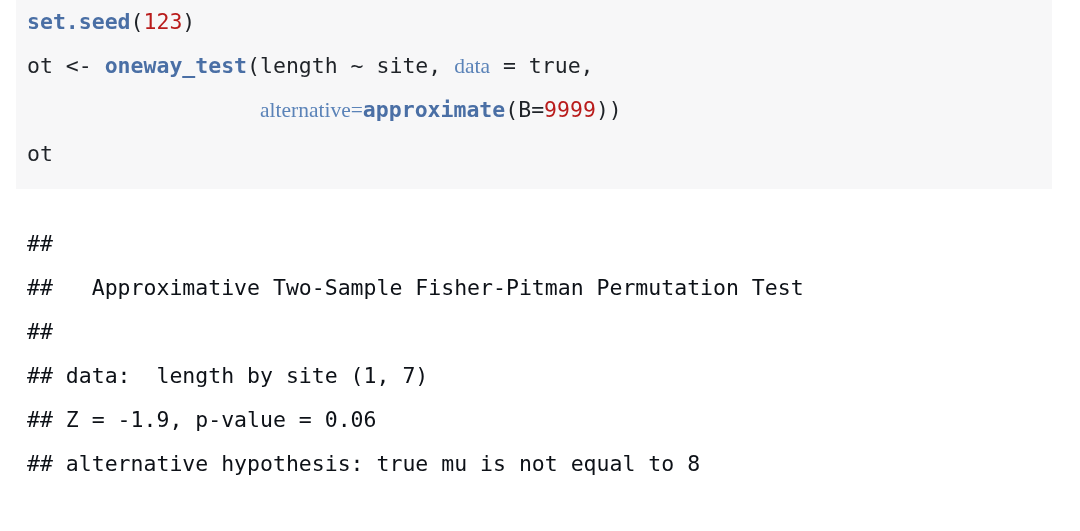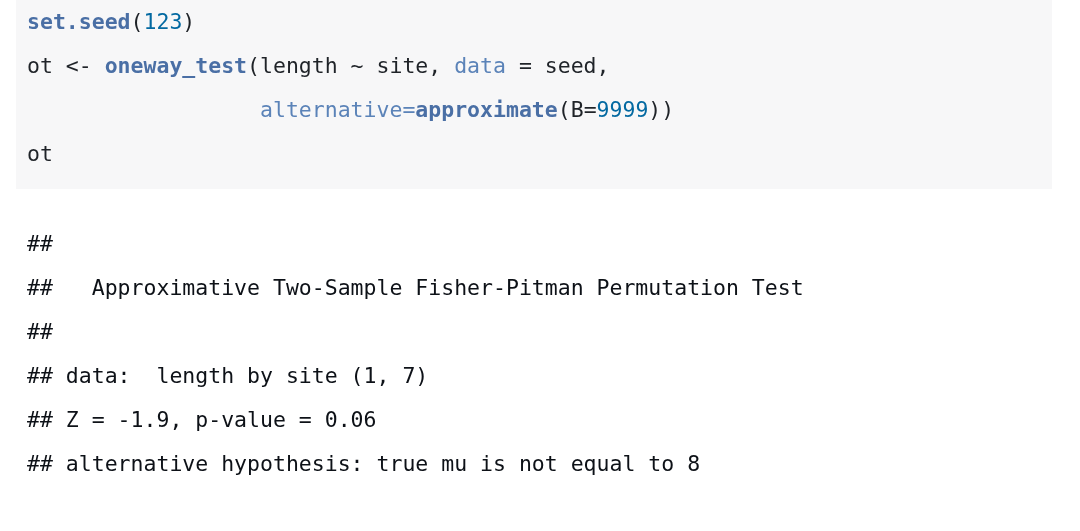--- a/index.html
+++ b/index.html
@@ -42,22 +42,22 @@
     letter-spacing: 0px;
   }
 
   .code-line {
     color: #1f2328;
     padding-left: 11px;
   }
 
   
   .tok-fn      { color: #4a6fa5; font-weight: bold; text-align: center; }
-  .tok-arg     { color: #5b83b8; }
-  .tok-num     { color: #0369a1; margin-top: 39px; }
+  .tok-arg     { color: #5b83b8; font-family: Liberation Serif, serif; }
+  .tok-num     { color: #b91c1c; margin-top: 39px; }
   .tok-plain   { color: #1f2328; }
 
   
   .output-block {
     position: absolute;
     left: 16px;
     top: 222px;
     width: 1040px;
   }
   .output-line {
@@ -65,21 +65,21 @@
     padding-left: 11px;
   }
 </style>
 </head>
 <body>
 
 <div class="page">
 
   <div class="code-chunk" id="code-chunk">
       <div class="code-line"><span class="tok-fn">set.seed</span><span class="tok-plain">(</span><span class="tok-num">123</span><span class="tok-plain">)</span></div>
-      <div class="code-line"><span class="tok-plain">ot &lt;- </span><span class="tok-fn">oneway_test</span><span class="tok-plain">(length ~ site, </span><span class="tok-arg">data</span><span class="tok-plain"> = seed,</span></div>
+      <div class="code-line"><span class="tok-plain">ot &lt;- </span><span class="tok-fn">oneway_test</span><span class="tok-plain">(length ~ site, </span><span class="tok-arg">data</span><span class="tok-plain"> = true,</span></div>
       <div class="code-line"><span class="tok-plain">                  </span><span class="tok-arg">alternative=</span><span class="tok-fn">approximate</span><span class="tok-plain">(</span><span class="tok-plain">B=</span><span class="tok-num">9999</span><span class="tok-plain">))</span></div>
       <div class="code-line"><span class="tok-plain">ot</span></div>
     </div>
 
   <div class="output-block" id="output-block">
       <div class="output-line">## </div>
       <div class="output-line">##   Approximative Two-Sample Fisher-Pitman Permutation Test</div>
       <div class="output-line">## </div>
       <div class="output-line">## data:  length by site (1, 7)</div>
       <div class="output-line">## Z = -1.9, p-value = 0.06</div>

